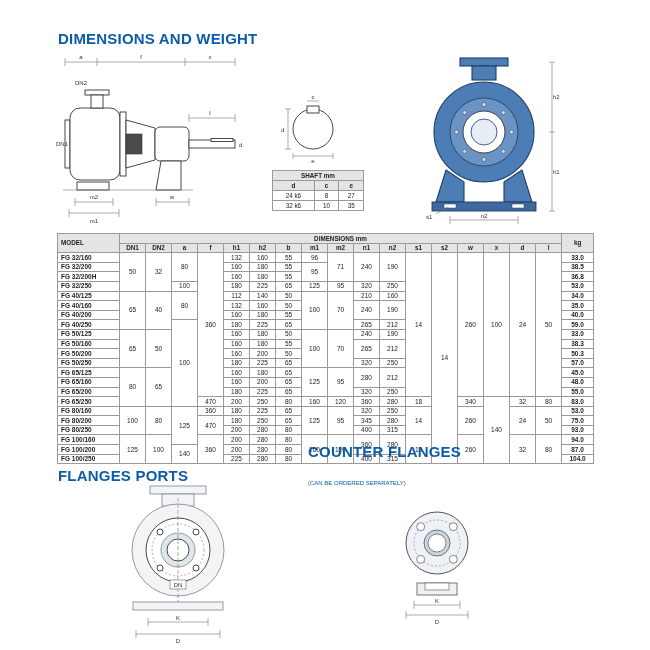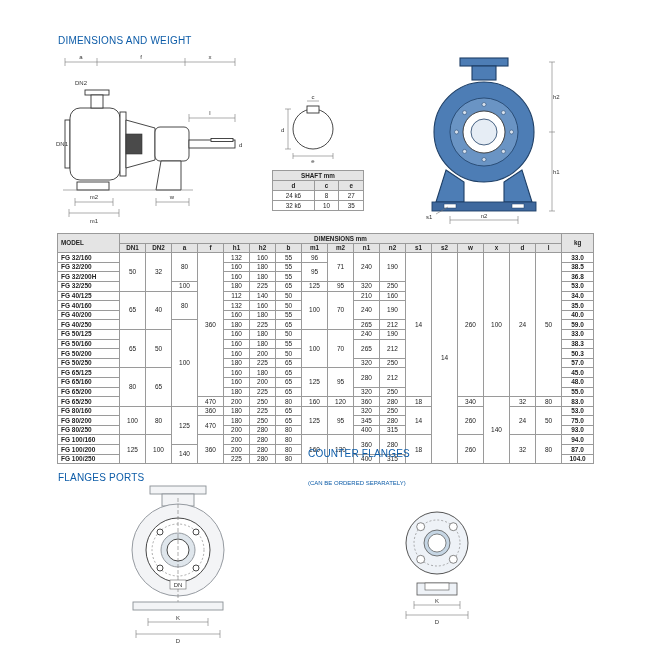--- a/index.html
+++ b/index.html
@@ -1,18 +1,18 @@
 <!DOCTYPE html>
 <html><head>
 <meta charset="utf-8">
 <style>
   html,body{margin:0;padding:0}
   body{width:650px;height:650px;background:#fff;font-family:"Liberation Sans",sans-serif;position:relative;overflow:hidden;color:#222}
   .abs{position:absolute}
-  .sec-title{color:#0d5ca8;font-weight:normal;font-size:10px;letter-spacing:.2px}
+  .sec-title{color:#0d5ca8;font-weight:bold;font-size:15px;letter-spacing:.2px}
   .note{color:#0d5ca8;font-size:6px}
   
   .dim-table{border-collapse:collapse;table-layout:fixed;width:536px;font-size:6.5px}
   .dim-table th,.dim-table td{border:.5px solid #9a9a9a;text-align:center;padding:.5px 1px;line-height:7.6px;height:7.6px;overflow:hidden;white-space:nowrap}
   .dim-table thead th{background:#e4e4e4;font-weight:bold;font-size:6.3px}
   .model-col{text-align:left !important;font-weight:bold;padding-left:3px !important}
   .kg-col{font-weight:bold}
   
   .shaft-table{border-collapse:collapse;font-size:6.3px;width:92px}
   .shaft-table th,.shaft-table td{border:.5px solid #9a9a9a;text-align:center;padding:1px 2px;line-height:7px}

